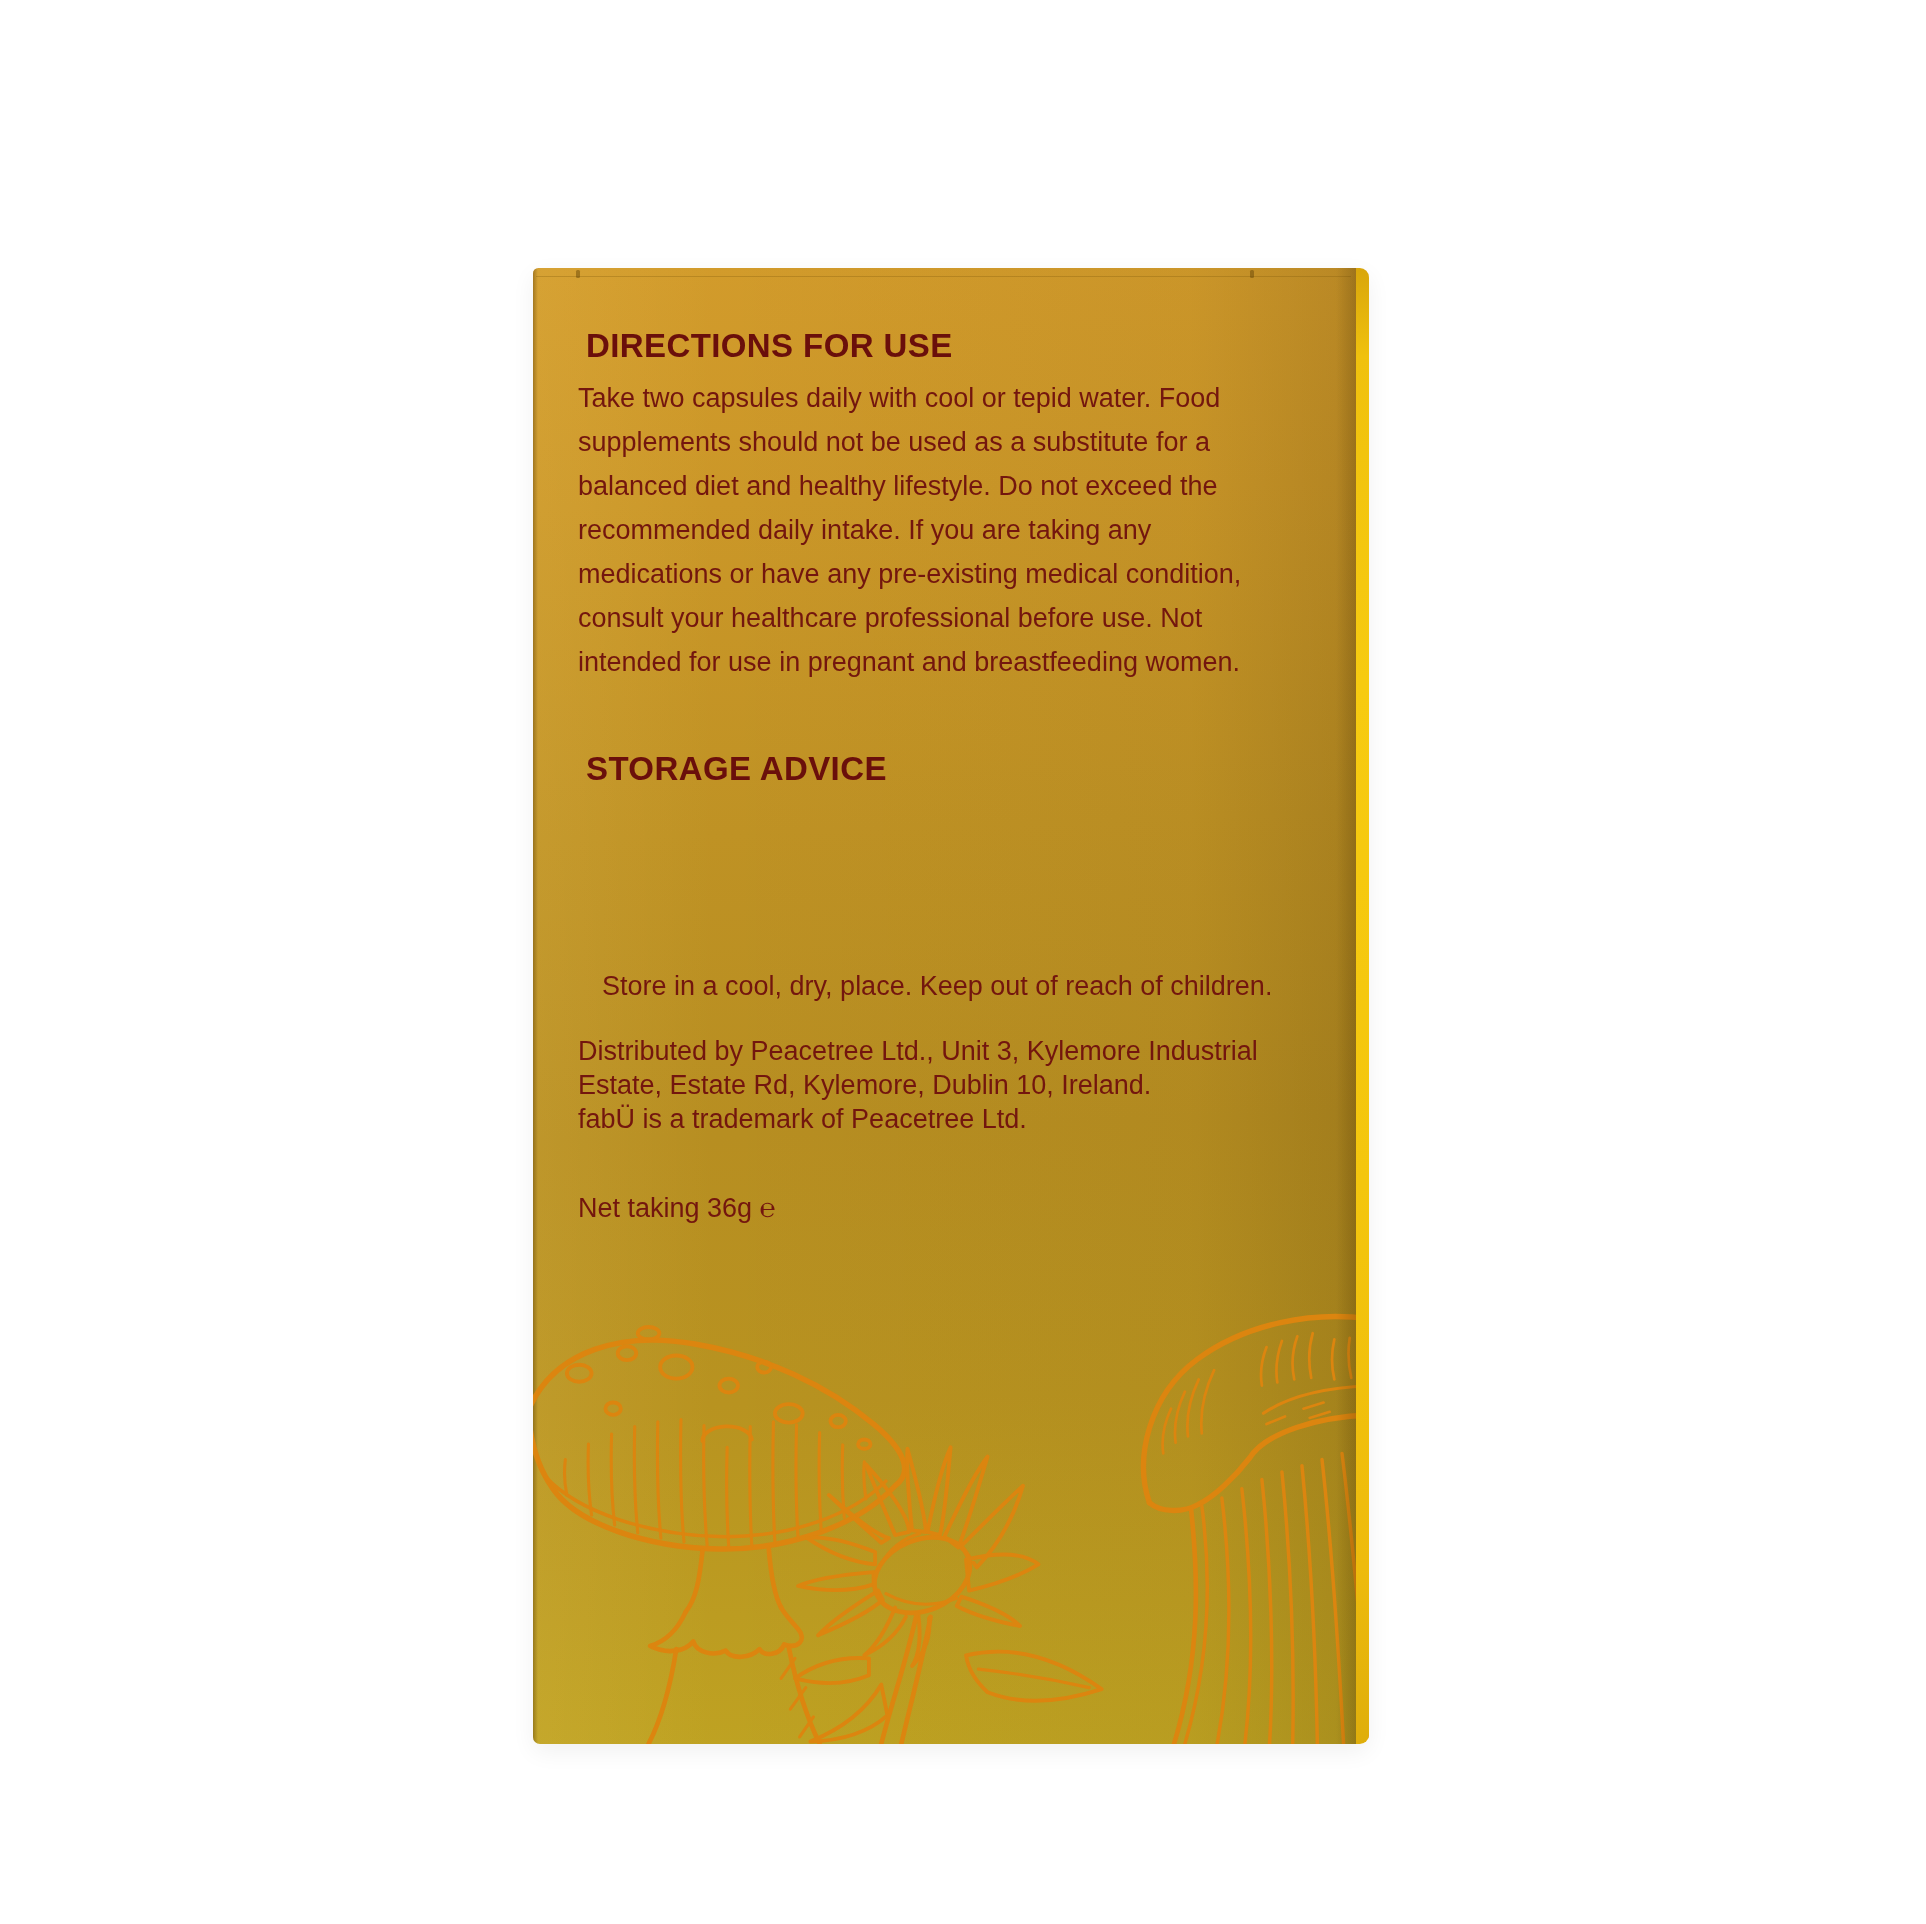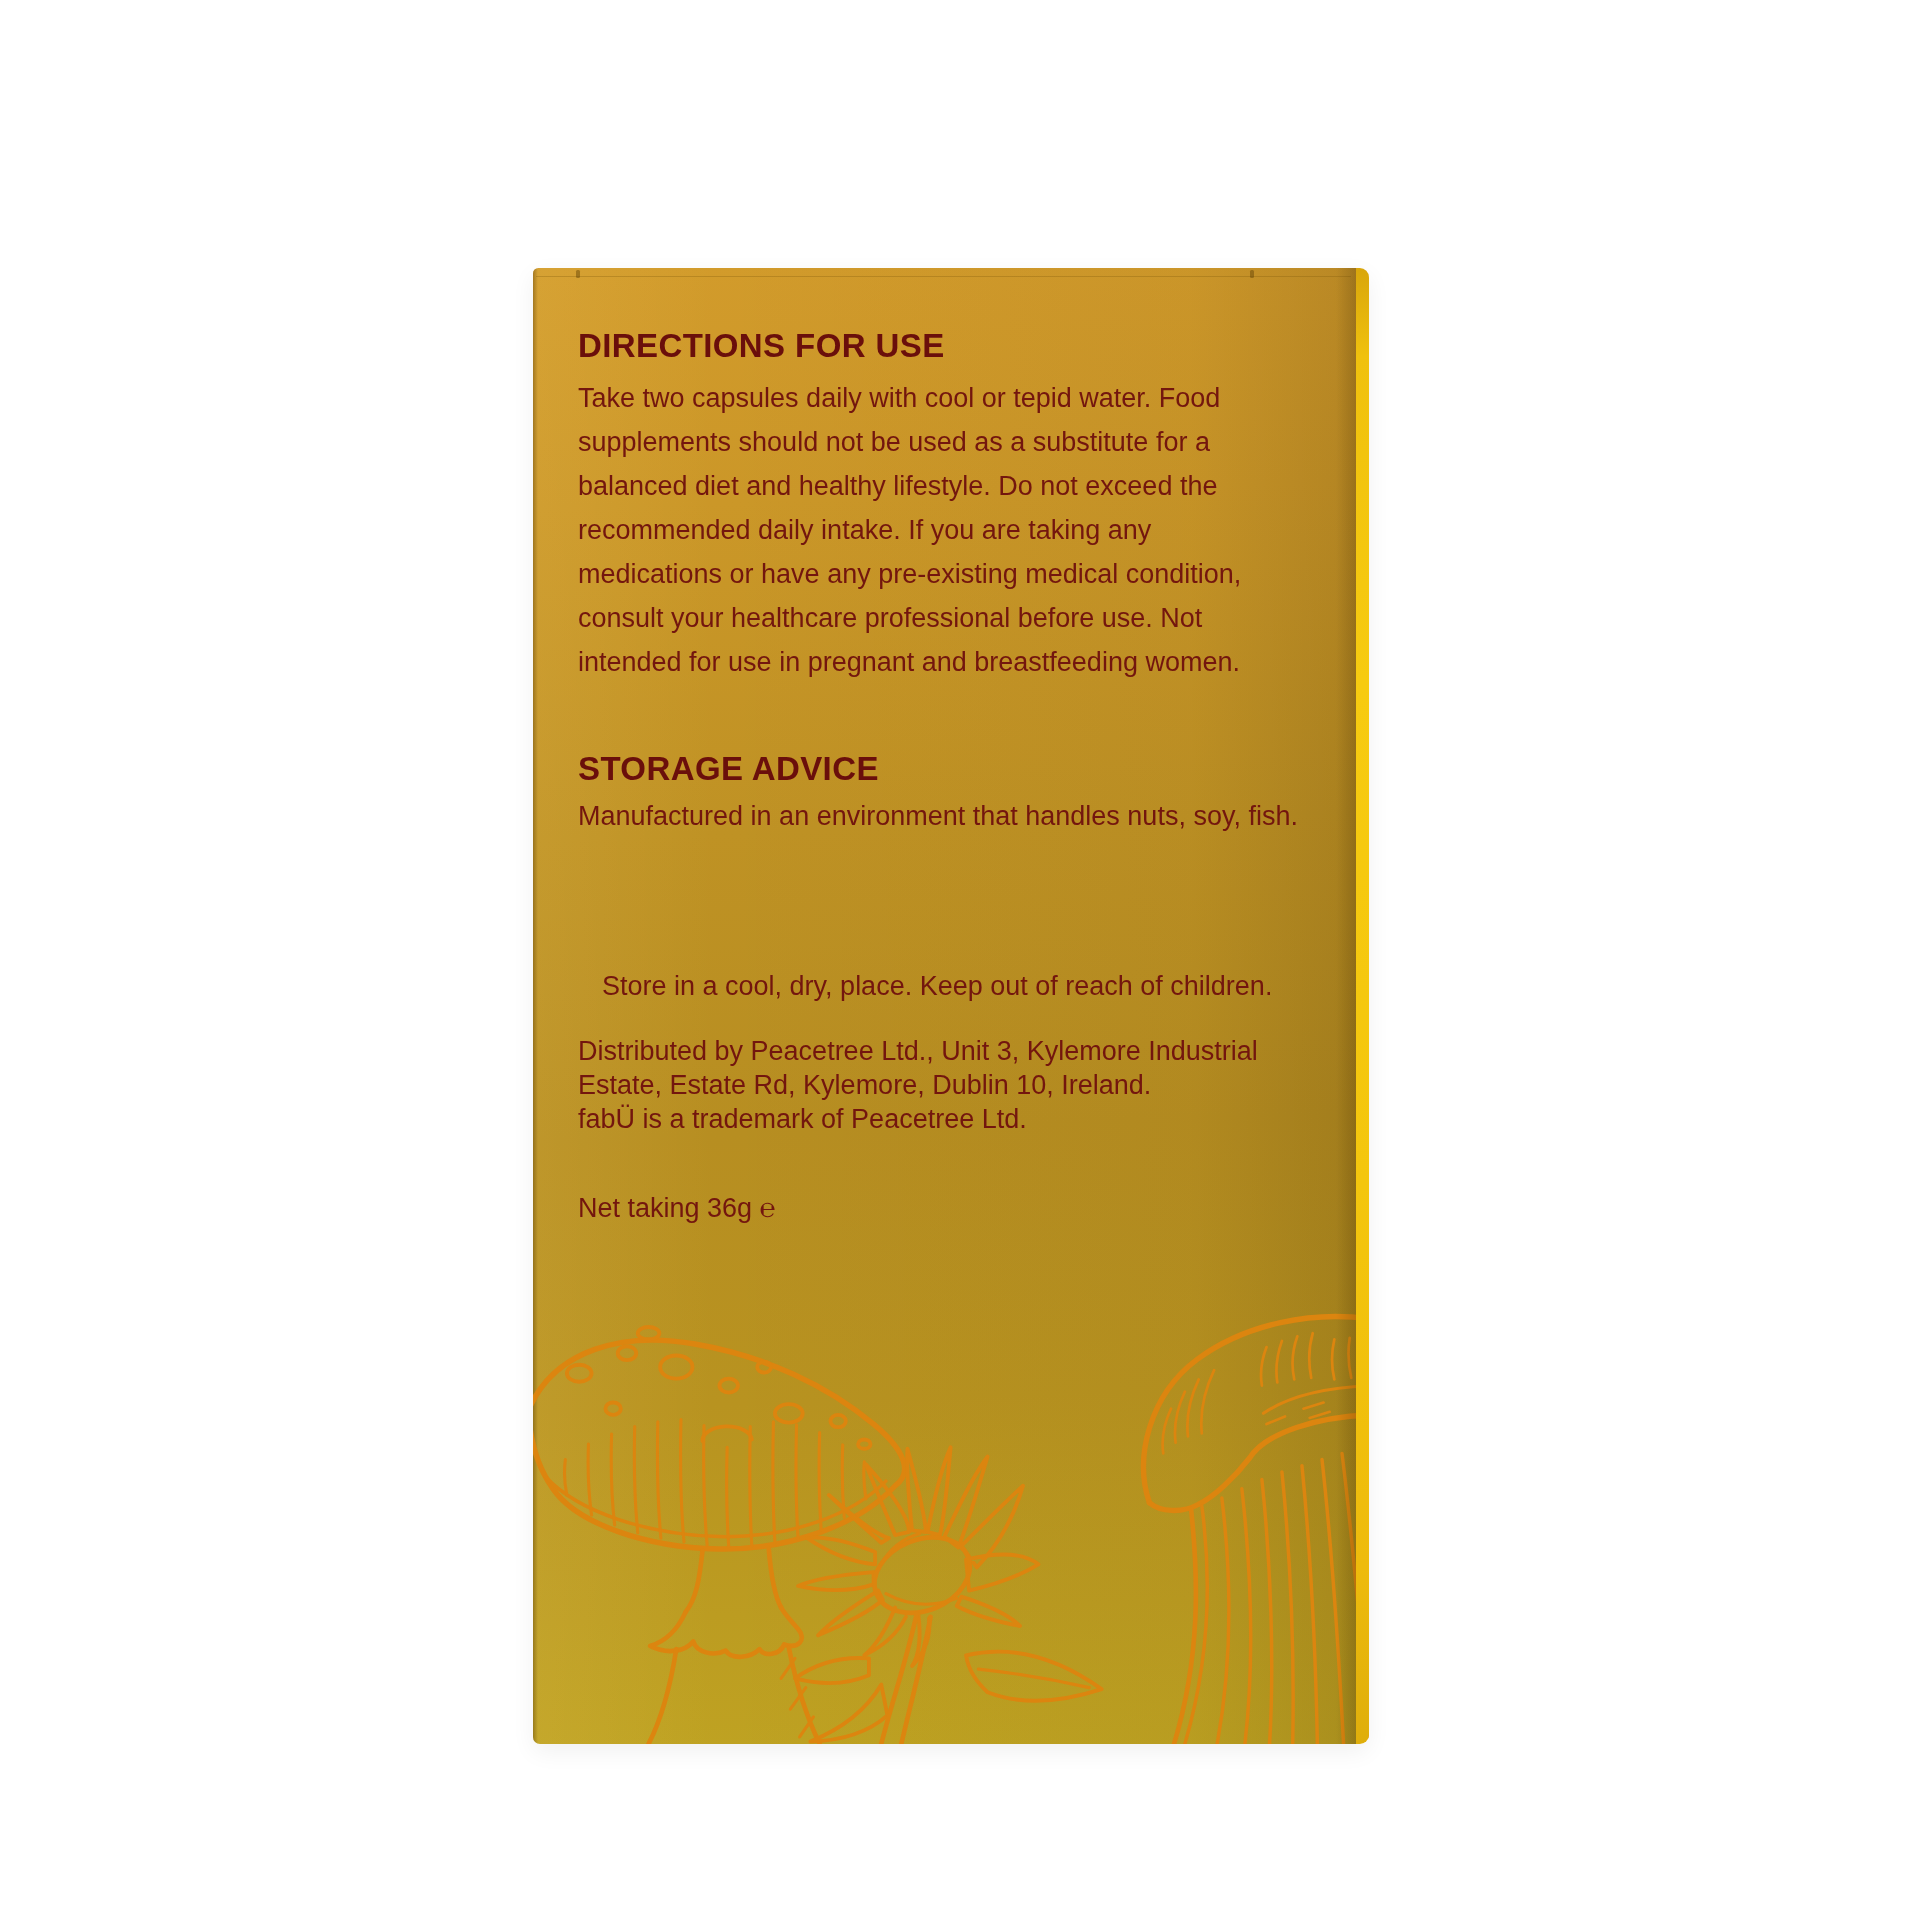--- a/index.html
+++ b/index.html
@@ -79,20 +79,21 @@
     left: 45px;
     width: 759px;
     white-space: pre-line;
   }
   .heading {
     font-weight: bold;
     font-size: 33px;
     line-height: 37px;
     letter-spacing: 0.4px;
     color: #6a0f0b;
+    margin-left: 8px;
   }
   .body-text {
     font-size: 27px;
     line-height: 44px;
     color: #73160e;
   }
   .small-text {
     font-size: 27px;
     line-height: 34px;
     color: #73160e;
@@ -133,21 +134,20 @@
       <div id="sec1-heading" class="label-block heading">DIRECTIONS FOR USE</div>
       <div id="sec1-body" class="label-block body-text">Take two capsules daily with cool or tepid water. Food
 supplements should not be used as a substitute for a
 balanced diet and healthy lifestyle. Do not exceed the
 recommended daily intake. If you are taking any
 medications or have any pre-existing medical condition,
 consult your healthcare professional before use. Not
 intended for use in pregnant and breastfeeding women.</div>
 
       <div id="sec2-heading" class="label-block heading">STORAGE ADVICE</div>
-      <div id="sec2-body" class="label-block body-text">Manufactured in an environment that handles nuts, soy, fish.</div>
 
       <div id="sec3-body" class="label-block body-text">Store in a cool, dry, place. Keep out of reach of children.</div>
 
       <div id="distributor" class="label-block small-text">Distributed by Peacetree Ltd., Unit 3, Kylemore Industrial
 Estate, Estate Rd, Kylemore, Dublin 10, Ireland.
 fabÜ is a trademark of Peacetree Ltd.</div>
 
       <div id="net-weight" class="label-block small-text">Net taking 36g ℮</div>
 
       <svg id="artwork" viewBox="0 0 1085 585">

